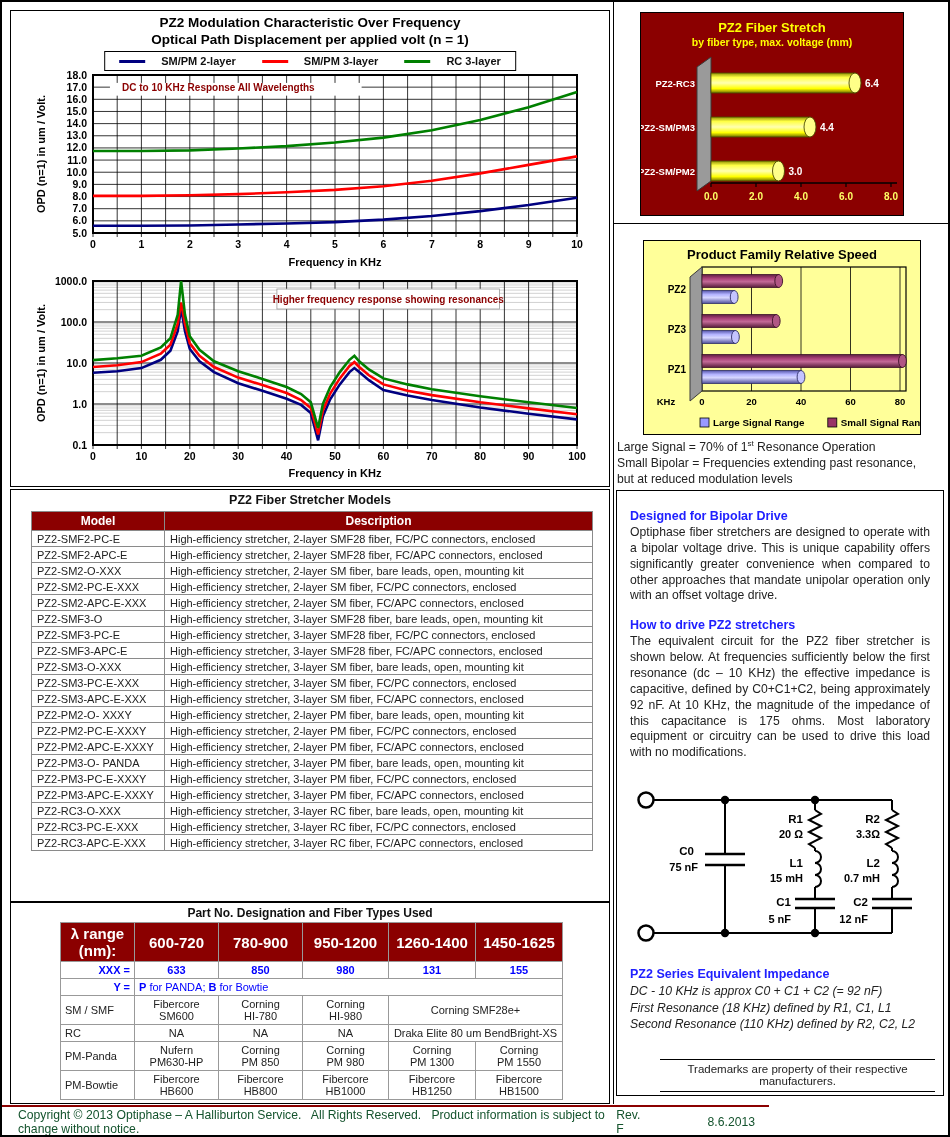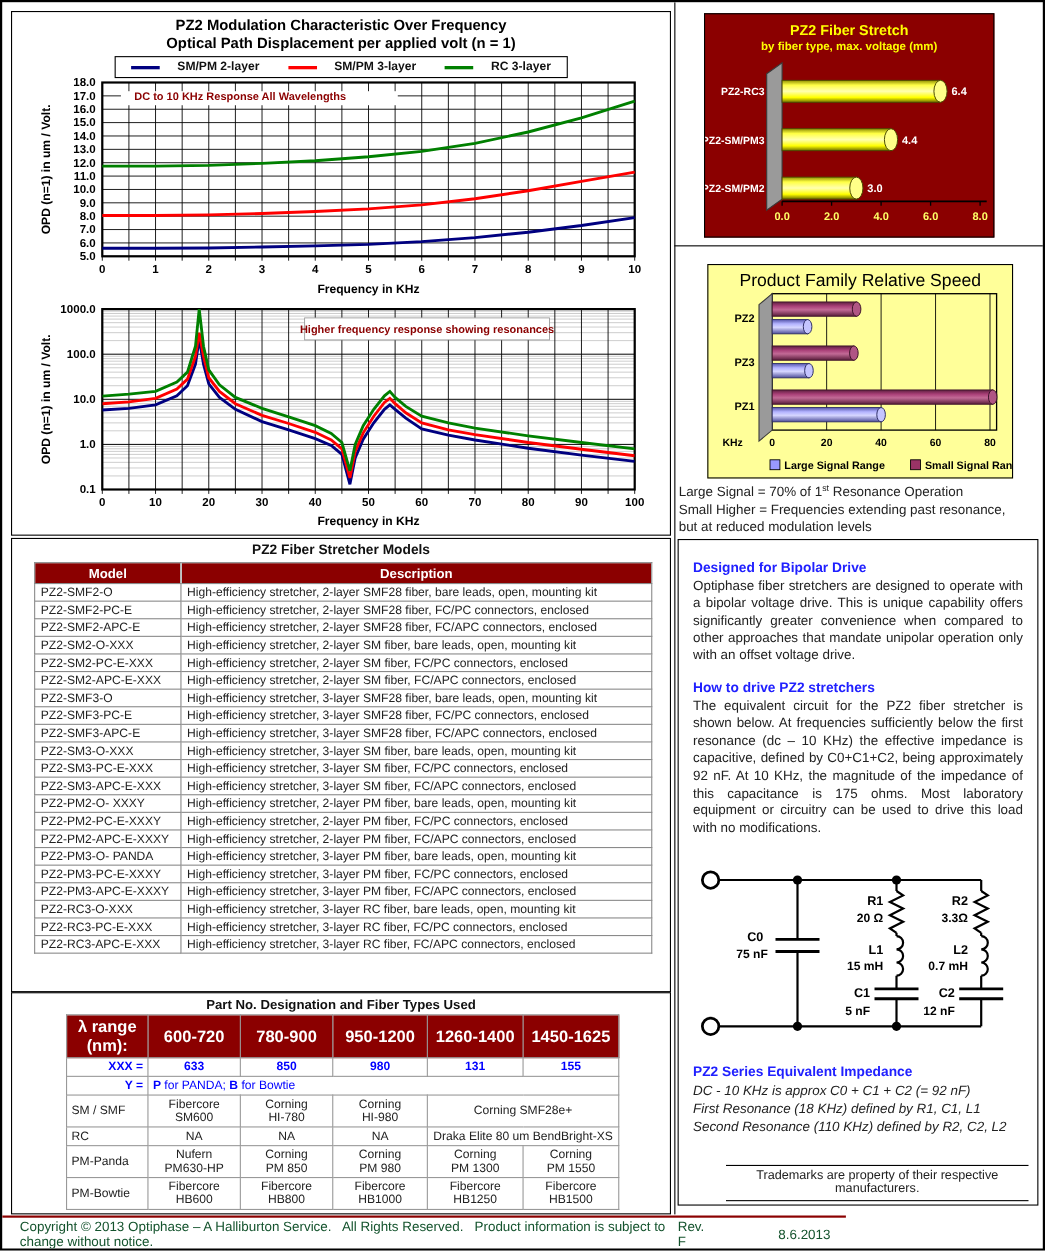--- a/index.html
+++ b/index.html
@@ -15,21 +15,21 @@
   #legend1{position:absolute;left:50%;transform:translateX(-50%);top:40px;height:18px;border:1px solid #000;
            display:flex;align-items:center;padding:0 14px;gap:26px;background:#fff;white-space:nowrap;}
   .leg-item{display:flex;align-items:center;gap:16px;font-size:11px;font-weight:bold;}
   .leg-swatch{width:26px;height:3px;display:inline-block;}
 
   
   #stretch-box{left:638px;top:10px;width:264px;height:204px;background:#8B0000;border:1px solid #000;box-sizing:border-box;}
   .stretch-title1{position:absolute;top:7px;width:100%;text-align:center;color:#FFFF00;font-weight:bold;font-size:13px;}
   .stretch-title2{position:absolute;top:23px;width:100%;text-align:center;color:#FFFF00;font-weight:bold;font-size:10.5px;}
   #speed-box{left:641px;top:238px;width:278px;height:195px;background:#FFFF99;border:1px solid #000;box-sizing:border-box;}
-  .speed-title{position:absolute;top:6px;width:100%;text-align:center;color:#000;font-weight:normal;font-size:16px;}
+  .speed-title{position:absolute;top:6px;width:100%;text-align:center;color:#000;font-weight:bold;font-size:13px;}
   #speed-note{left:615px;top:437px;width:330px;height:48px;font-size:12.2px;color:#222;line-height:1.3;}
 
   
   #models-section{left:8px;top:487px;width:600px;height:413px;border:1px solid #000;box-sizing:border-box;}
   #partno-section{left:8px;top:900px;width:600px;height:202px;border:1px solid #000;box-sizing:border-box;}
   .section-title{position:absolute;top:3px;width:100%;text-align:center;font-weight:bold;font-size:12.5px;color:#111;}
 
   table{border-collapse:collapse;}
   #models-table{position:absolute;left:20px;top:21px;width:562px;table-layout:fixed;}
   #models-table td{border:1px solid #8a8a8a;font-size:11px;padding:1.5px 5px;color:#222;overflow:hidden;white-space:nowrap;}
@@ -379,35 +379,31 @@
         <text x="22" y="142" font-size="9.5" font-weight="bold" text-anchor="middle">KHz</text>
         <rect x="56" y="155" width="9" height="9" fill="#9999FF" stroke="#000" stroke-width="0.8"></rect>
         <text x="69" y="163" font-size="9.8" font-weight="bold">Large Signal Range</text>
         <rect x="183.8" y="155" width="9" height="9" fill="#993366" stroke="#000" stroke-width="0.8"></rect>
         <text x="196.8" y="163" font-size="9.8" font-weight="bold">Small Signal Range</text>
       </svg>
   </div>
 
   <div class="abs" id="speed-note">
     <div><span>Large Signal = 70% of 1</span><sup style="font-size:8px;">st</sup><span> Resonance Operation</span></div>
-    <div>Small Higher = Frequencies extending past resonance,</div>
+    <div>Small Bipolar = Frequencies extending past resonance,</div>
     <div>but at reduced modulation levels</div>
   </div>
 
   <div class="abs" id="models-section">
     <div class="section-title">PZ2 Fiber Stretcher Models</div>
     <table id="models-table">
         <tbody id="models-tbody">
           <tr class="hdr">
             <td class="model">Model</td>
             <td>Description</td>
-          </tr>
-          <tr>
-            <td class="model">PZ2-SMF2-O</td>
-            <td>High-efficiency stretcher, 2-layer SMF28 fiber, bare leads, open, mounting kit</td>
           </tr>
           <tr>
             <td class="model">PZ2-SMF2-PC-E</td>
             <td>High-efficiency stretcher, 2-layer SMF28 fiber, FC/PC connectors, enclosed</td>
           </tr>
           <tr>
             <td class="model">PZ2-SMF2-APC-E</td>
             <td>High-efficiency stretcher, 2-layer SMF28 fiber, FC/APC connectors, enclosed</td>
           </tr>
           <tr>

